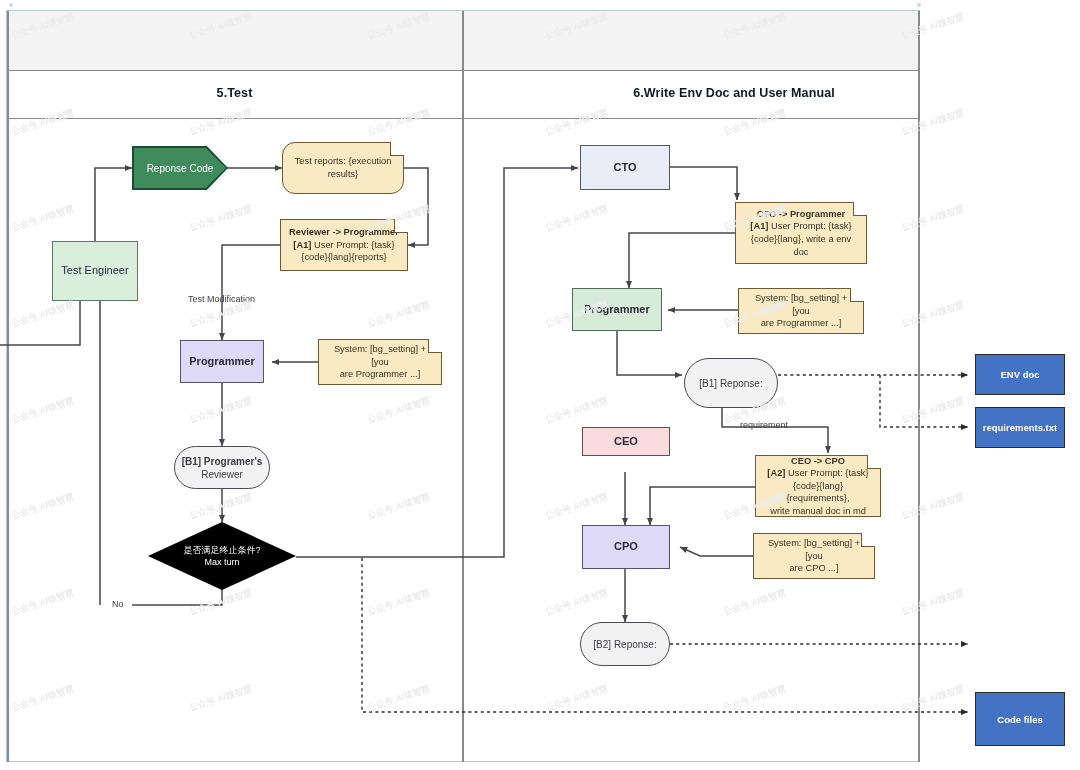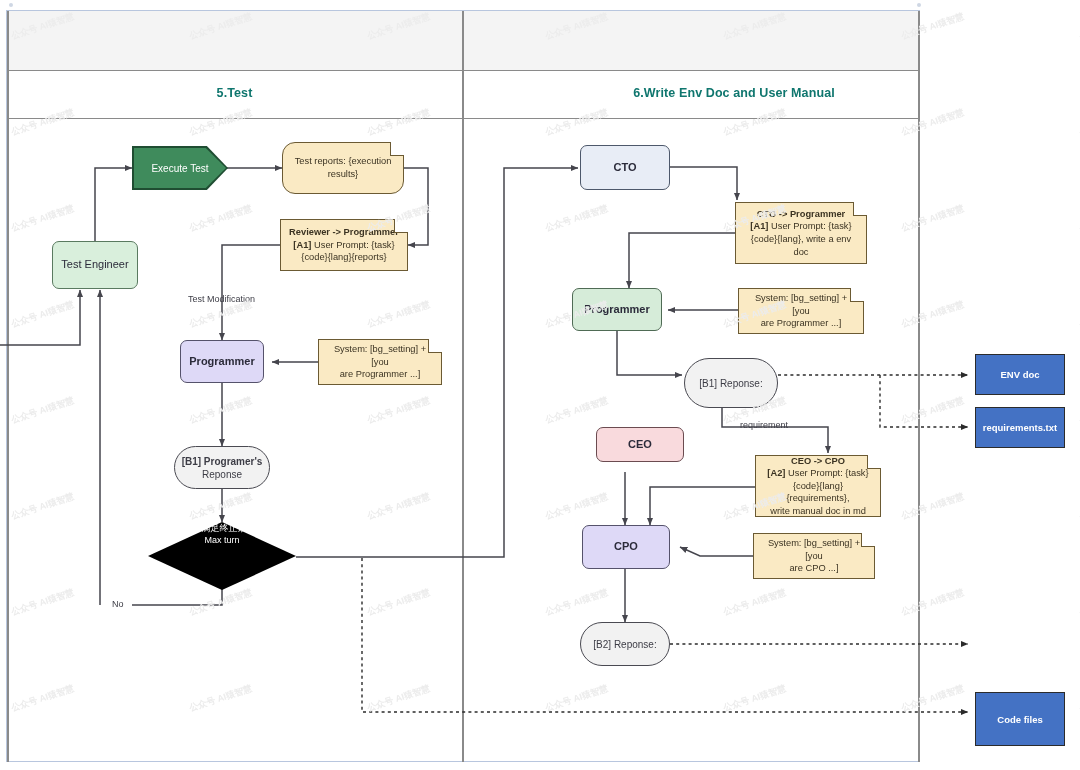--- a/index.html
+++ b/index.html
@@ -7,28 +7,28 @@
   #stage{position:relative;width:1080px;height:770px;background:#ffffff;}
 
   
   .canvas-page{position:absolute;left:6px;top:10px;width:914px;height:752px;
                background:#ffffff;border:1px solid #b8c6de;box-sizing:border-box;}
   .header-band{position:absolute;left:7px;top:11px;width:912px;height:60px;
                background:#f4f4f4;border-bottom:1.5px solid #8a8a8a;box-sizing:border-box;}
   .title-band{position:absolute;left:7px;top:71px;width:912px;height:48px;
               border-bottom:1.5px solid #8a8a8a;box-sizing:border-box;}
   .vline{position:absolute;background:#8a8a8a;width:1.5px;}
-  .col-title{position:absolute;top:86px;font-size:12.5px;font-weight:bold;color:#0f766e;
+  .col-title{position:absolute;top:86px;font-size:12.5px;font-weight:bold;color:#0f172a;
              text-align:center;letter-spacing:.1px;}
 
   
   .node{position:absolute;box-sizing:border-box;display:flex;align-items:center;
         justify-content:center;text-align:center;font-size:11px;color:#2b2b3a;
         line-height:1.25;padding:3px 5px;}
-  .rrect{border:1.4px solid #4a4a52;border-radius:7px;}
+  .rrect{border:1.4px solid #4a4a52;border-radius:0;}
   .green-light{background:#d9efdc;border-color:#5a7a60;}
   .lavender{background:#ded9f7;border-color:#55526b;font-weight:bold;}
   .bluegrey{background:#e8edf6;border-color:#4d586b;font-weight:bold;}
   .greenbox{background:#d6ecd9;border-color:#4f6b55;font-weight:bold;}
   .pink{background:#f9dadd;border-color:#6b4b50;font-weight:bold;}
 
   .pent{position:absolute;background:#3f8b5c;color:#fff;font-size:10px;
         display:flex;align-items:center;justify-content:center;text-align:center;
         clip-path:polygon(0 0,78% 0,100% 50%,78% 100%,0 100%);}
   .pent-out{position:absolute;background:#1f4d32;
@@ -40,21 +40,21 @@
         padding:4px 6px;}
   .note .fold{position:absolute;right:-1px;top:-1px;width:13px;height:13px;
         background:#ffffff;border-left:1.4px solid #6b5a33;border-bottom:1.4px solid #6b5a33;}
   .note b{font-weight:bold;}
 
   .stadium{position:absolute;background:#f2f2f2;border:1.5px solid #4a4a52;
         border-radius:999px;box-sizing:border-box;font-size:10px;color:#3d3d46;
         display:flex;align-items:center;justify-content:center;text-align:center;
         line-height:1.3;padding:2px 6px;}
 
-  .diamond{position:absolute;display:flex;justify-content:center;}
+  .diamond{position:absolute;display:flex;align-items:center;justify-content:center;}
   .diamond .dshape{position:absolute;inset:0;background:#000;
         clip-path:polygon(50% 0,100% 50%,50% 100%,0 50%);}
   .diamond .dtxt{position:relative;color:#ffffff;font-size:9px;text-align:center;
         line-height:1.35;z-index:2;}
 
   .outbox{position:absolute;background:#4472c4;border:1.6px solid #2b2b2b;
         box-sizing:border-box;color:#ffffff;font-size:9.5px;font-weight:bold;
         display:flex;align-items:center;justify-content:center;text-align:center;}
 
   .edgelabel{position:absolute;font-size:9px;color:#3d3d46;white-space:nowrap;}
@@ -148,23 +148,23 @@
     <path class="wire" d="M753,556 L700,556 L680,547" marker-end="url(#ah)"></path>
 
     <path class="wire" d="M625,569 L625,622" marker-end="url(#ah)"></path>
 
     <path class="wire-d" d="M778,375 L968,375" marker-end="url(#ahd)"></path>
     <path class="wire-d" d="M880,375 L880,427 L968,427" marker-end="url(#ahd)"></path>
     <path class="wire-d" d="M670,644 L968,644" marker-end="url(#ahd)"></path>
   </svg>
 
   <div class="pent-out" style="left:132px;top:146px;width:96px;height:44px;"></div>
-  <div class="pent" style="left:134px;top:148px;width:92px;height:40px;">Execute Test</div>
-
-  <div class="node rrect green-light" style="left:52px;top:241px;width:86px;height:48px;">Test Engineer</div>
+  <div class="pent" style="left:134px;top:148px;width:92px;height:40px;">Reponse Code</div>
+
+  <div class="node rrect green-light" style="left:52px;top:241px;width:86px;height:60px;">Test Engineer</div>
 
   <div class="note" style="left:282px;top:142px;width:122px;height:52px;border-radius:13px;">
     <span class="fold"></span>
     <div>
       <span>Test reports: {execution</span><br>
       <span>results}</span>
     </div>
   </div>
 
   <div class="note" style="left:280px;top:219px;width:128px;height:52px;">
@@ -184,21 +184,21 @@
     <span class="fold"></span>
     <div>
       <span>System: [bg_setting] + [you</span><br>
       <span>are Programmer ...]</span>
     </div>
   </div>
 
   <div class="stadium" style="left:174px;top:446px;width:96px;height:43px;">
     <div>
       <b>[B1] Programer's</b><br>
-      <span>Reponse</span>
+      <span>Reviewer</span>
     </div>
   </div>
 
   <div class="diamond" style="left:148px;top:522px;width:148px;height:68px;">
     <div class="dshape"></div>
     <div class="dtxt">
       <span>是否满足终止条件?</span><br>
       <span>Max turn</span>
     </div>
   </div>
@@ -224,21 +224,21 @@
     <div>
       <span>System: [bg_setting] + [you</span><br>
       <span>are Programmer ...]</span>
     </div>
   </div>
 
   <div class="stadium" style="left:684px;top:358px;width:94px;height:50px;">[B1] Reponse:</div>
 
   <div class="edgelabel" style="left:740px;top:420px;">requirement</div>
 
-  <div class="node rrect pink" style="left:596px;top:427px;width:88px;height:35px;">CEO</div>
+  <div class="node rrect pink" style="left:582px;top:427px;width:88px;height:29px;">CEO</div>
 
   <div class="note" style="left:755px;top:455px;width:126px;height:62px;">
     <span class="fold"></span>
     <div>
       <b>CEO -&gt; CPO</b><br>
       <b>[A2]</b><span> User Prompt: {task}</span><br>
       <span>{code}{lang}{requirements},</span><br>
       <span>write manual doc in md</span>
     </div>
   </div>

